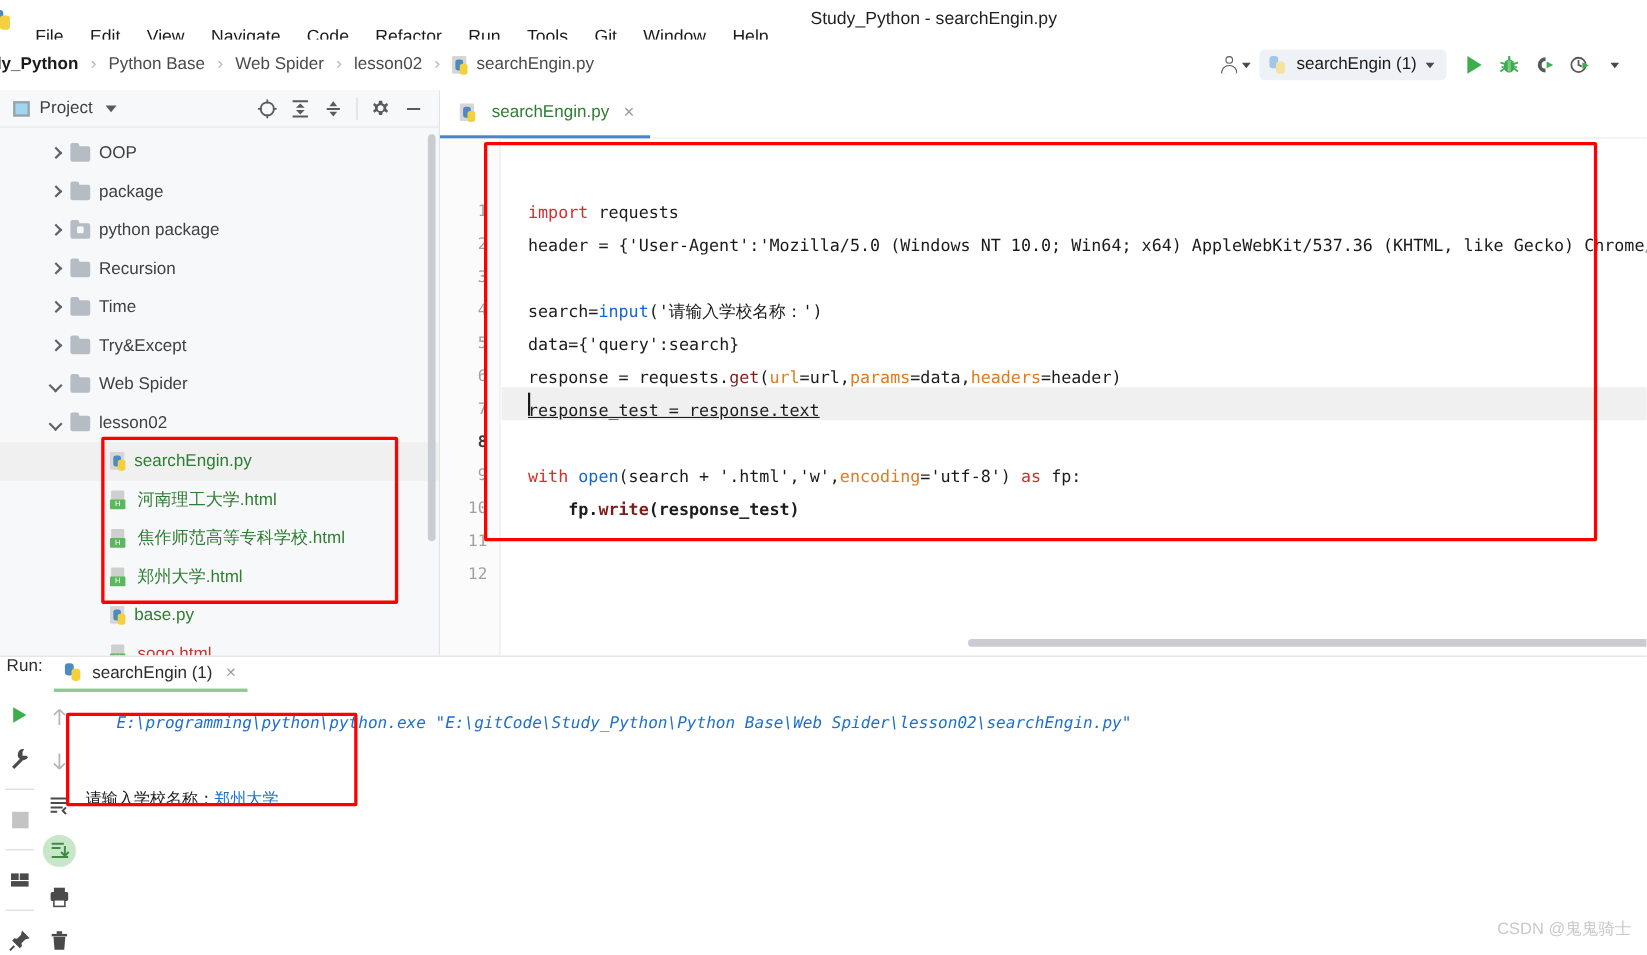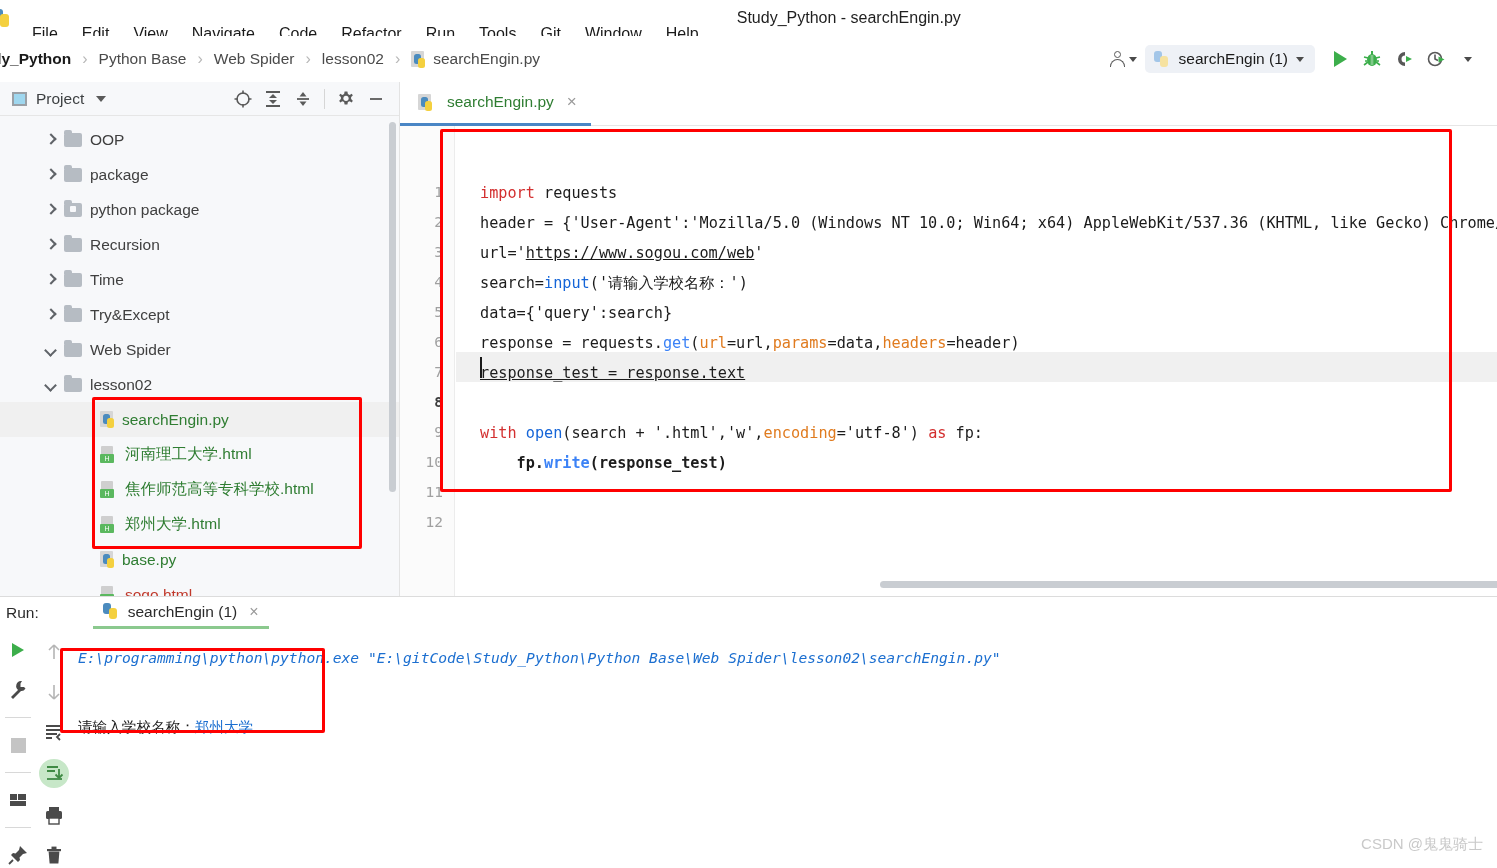--- a/index.html
+++ b/index.html
@@ -181,21 +181,21 @@
     white-space:pre; color:#1c1c1c;
   }
   .cl { position:absolute; left:24px; height:30px; line-height:30px; }
   .cur-line-bg { position:absolute; left:56px; right:0; height:30px; background:#f0f0f0; }
   .caret-bar {
     position:absolute; width:2px; height:21px; background:#1a1a1a;
   }
 
   .kw  { color:#d32f2f; }         
   .bi  { color:#1565d8; }         
-  .fn  { color:#3b82f6;margin-top:24px; }         
+  .fn  { color:#7f1d1d;margin-top:24px; }         
   .str { color:#1a1a1a; }
   .kwarg { color:#e07b1f; }       
   .link { color:#1a1a1a; text-decoration:underline; }
   .op  { color:#1c1c1c; }
 
   .h-scroll {
     position:absolute; left:480px; bottom:8px; width:1005px; height:7px;
     background:#c9cdd2; border-radius:4px;
   }
 
@@ -203,21 +203,21 @@
   .redbox {
     position:absolute; border:3px solid #ff0000; border-radius:2px;
     pointer-events:none; background:transparent;
   }
 
   
   .run-panel {
     position:absolute; left:0; top:596px; width:1497px; height:272px;
     background:#ffffff; border-top:1px solid #dcdcdc;
   }
-  .run-head { height:32px; display:flex; align-items:center; font-size:15.5px; color:#2b2b2b;gap:44px; }
+  .run-head { height:32px; display:flex; align-items:flex-start; font-size:15.5px; color:#2b2b2b; }
   .run-label { padding-left:6px; padding-right:10px; color:#2b2b2b; }
   .run-tab {
     display:flex; align-items:center; gap:8px; height:32px; padding:0 10px;
     border-bottom:3px solid #8bc98e; cursor:pointer;
   }
   .run-tab .x { color:#9a9a9a; font-size:16px; margin-left:4px; }
 
   .run-side {
     position:absolute; left:0; top:32px; width:36px; bottom:0;
     display:flex; flex-direction:column; align-items:center; padding-top:8px; gap:14px;
@@ -494,21 +494,20 @@
         <div class="gnum cur" style="top:268px;">8</div>
         <div class="gnum" style="top:298px;">9</div>
         <div class="gnum" style="top:328px;">10</div>
         <div class="gnum" style="top:358px;">11</div>
         <div class="gnum" style="top:388px;">12</div>
       </div>
 
       <div class="code-lines">
         <div class="cl" style="top:52px;"><span class="kw">import</span> <span class="op">requests</span></div>
         <div class="cl" style="top:82px;"><span class="op">header </span><span class="op">= {</span><span class="str">'User-Agent'</span><span class="op">:</span><span class="str">'Mozilla/5.0 (Windows NT 10.0; Win64; x64) AppleWebKit/537.36 (KHTML, like Gecko) Chrome/1</span></div>
-        <div class="cl" style="top:112px;"><span class="op">url=</span><span class="str">'</span><span class="link">https://www.sogou.com/web</span><span class="str">'</span></div>
         <div class="cl" style="top:142px;"><span class="op">search=</span><span class="bi">input</span><span class="op">(</span><span class="str">'请输入学校名称：'</span><span class="op">)</span></div>
         <div class="cl" style="top:172px;"><span class="op">data={</span><span class="str">'query'</span><span class="op">:search}</span></div>
         <div class="cl" style="top:202px;"><span class="op">response </span><span class="op">= requests.</span><span class="fn">get</span><span class="op">(</span><span class="kwarg">url</span><span class="op">=url,</span><span class="kwarg">params</span><span class="op">=data,</span><span class="kwarg">headers</span><span class="op">=header)</span></div>
         <div class="cl" style="top:232px;text-decoration:underline;"><span class="op">response_test = response.text</span></div>
         <div class="cl" style="top:262px;"></div>
         <div class="cl" style="top:292px;"><span class="kw">with</span> <span class="bi">open</span><span class="op">(search + </span><span class="str">'.html'</span><span class="op">,</span><span class="str">'w'</span><span class="op">,</span><span class="kwarg">encoding</span><span class="op">=</span><span class="str">'utf-8'</span><span class="op">) </span><span class="kw">as</span><span class="op"> fp:</span></div>
         <div class="cl" style="top:322px;font-weight:bold;"><span class="op">    fp.</span><span class="fn">write</span><span class="op">(response_test)</span></div>
         <div class="cl" style="top:352px;"></div>
         <div class="cl" style="top:382px;"></div>
       </div>
@@ -596,21 +595,21 @@
       <div class="ico-btn">
         <svg width="22" height="22" viewBox="0 0 22 22">
           <rect x="4" y="5" width="14" height="2.2" fill="#4a4a4a"></rect>
           <rect x="8.5" y="2.6" width="5" height="2.4" fill="#4a4a4a"></rect>
           <path d="M5.6 7.6 L16.4 7.6 L15.4 19.4 L6.6 19.4 Z" fill="#4a4a4a"></path>
         </svg>
       </div>
     </div>
 
     <div class="console">
-      <div class="ln" style="top:12px;">E:\programming\python\python.exe "E:\gitCode\Study_Python\Python Base\Web Spider\lesson02\searchEngin.py"</div>
+      <div class="ln" style="top:12px;margin-left:28px;">E:\programming\python\python.exe "E:\gitCode\Study_Python\Python Base\Web Spider\lesson02\searchEngin.py"</div>
       <div class="ln cn" style="top:58px;"><span>请输入学校名称：</span><span class="cnblue">郑州大学</span></div>
     </div>
 
     <div class="watermark">CSDN @鬼鬼骑士</div>
   </div>
 
   <div class="redbox" style="left:440px; top:129px; width:1012px; height:363px;"></div>
   <div class="redbox" style="left:92px; top:397px; width:270px; height:152px;"></div>
   <div class="redbox" style="left:60px; top:648px; width:265px; height:85px;"></div>
 

